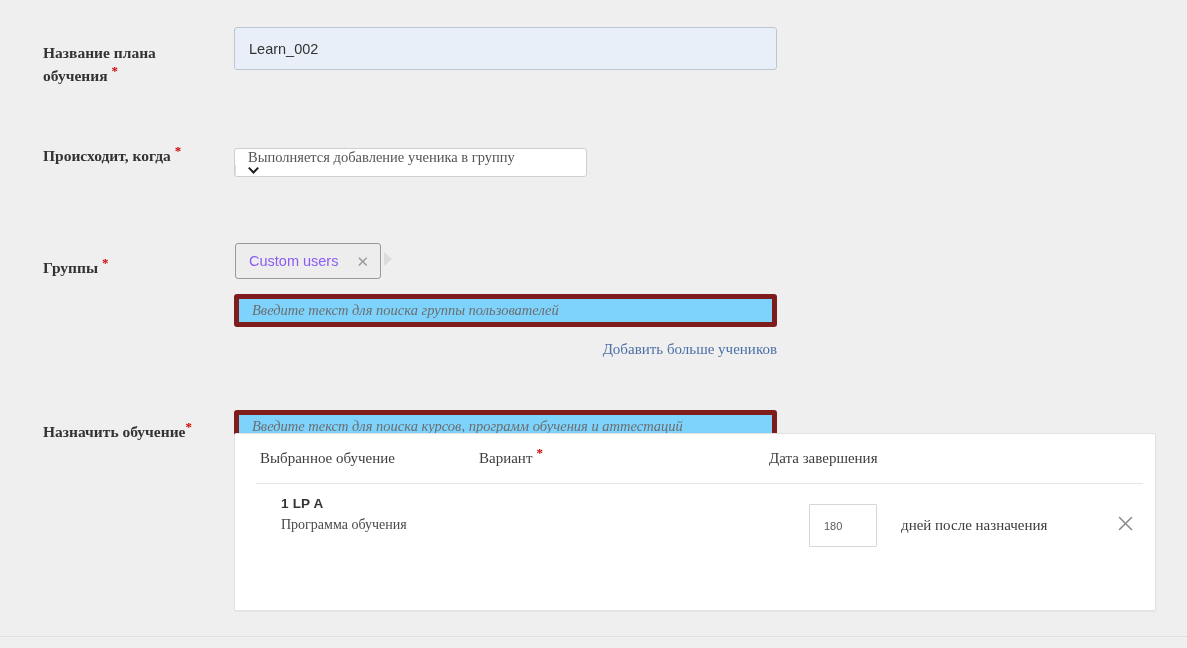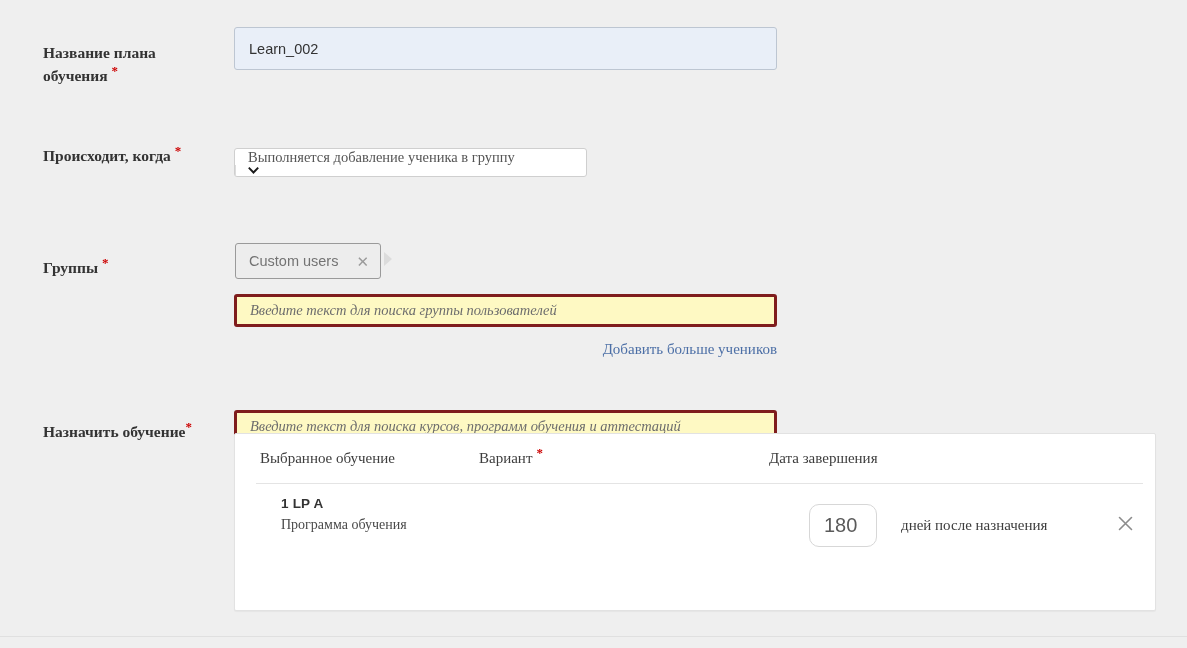--- a/index.html
+++ b/index.html
@@ -44,22 +44,22 @@
     vertical-align: super;
     line-height: 0;
   }
   .req-tight { margin-left: 0px; }
   .req-space { margin-left: 4px; }
 
   
   .field {
     position: absolute;
     box-sizing: border-box;
-    background: #fef9c3;
-    border: 3px solid #7f1d1d;
+    background: #7dd3fc;
+    border: 5px solid #7f1d1d;
     border-radius: 3px;
   }
   .field-value {
     font-family: "Liberation Sans", sans-serif;
     font-size: 14.5px;
     color: #333333;
   }
   .field-placeholder {
     font-family: "Liberation Serif", serif;
     font-style: italic;
@@ -131,21 +131,21 @@
     background: #ededed;
     border: 1px solid #9a9a9a;
     border-radius: 3px;
     display: flex;
     align-items: center;
     padding: 0 11px 0 13px;
   }
   #groups-chip .chip-label {
     font-family: "Liberation Sans", sans-serif;
     font-size: 14.5px;
-    color: #737373;
+    color: #8b5cf6;
   }
   .chip-x {
     margin-left: 18px;
     color: #9b9b9b;
     font-family: "Liberation Sans", sans-serif;
     font-size: 15px;
     line-height: 1;
   }
   #groups-overflow-arrow {
     position: absolute;
@@ -261,26 +261,26 @@
   }
   #days-input {
     position: absolute;
     left: 553px;
     top: 8px;
     width: 68px;
     height: 43px;
     box-sizing: border-box;
     background: #ffffff;
     border: 1px solid #d7d7d7;
-    border-radius: 10px;
+    border-radius: 1px;
     display: flex;
     align-items: center;
     padding: 0 14px;
     font-family: "Liberation Sans", sans-serif;
-    font-size: 20px;
+    font-size: 11px;
     color: #5a5a5a;
   }
   #days-suffix {
     position: absolute;
     left: 645px;
     top: 21px;
     font-family: "Liberation Serif", serif;
     font-size: 15px;
     color: #3d3d3d;
     white-space: nowrap;

